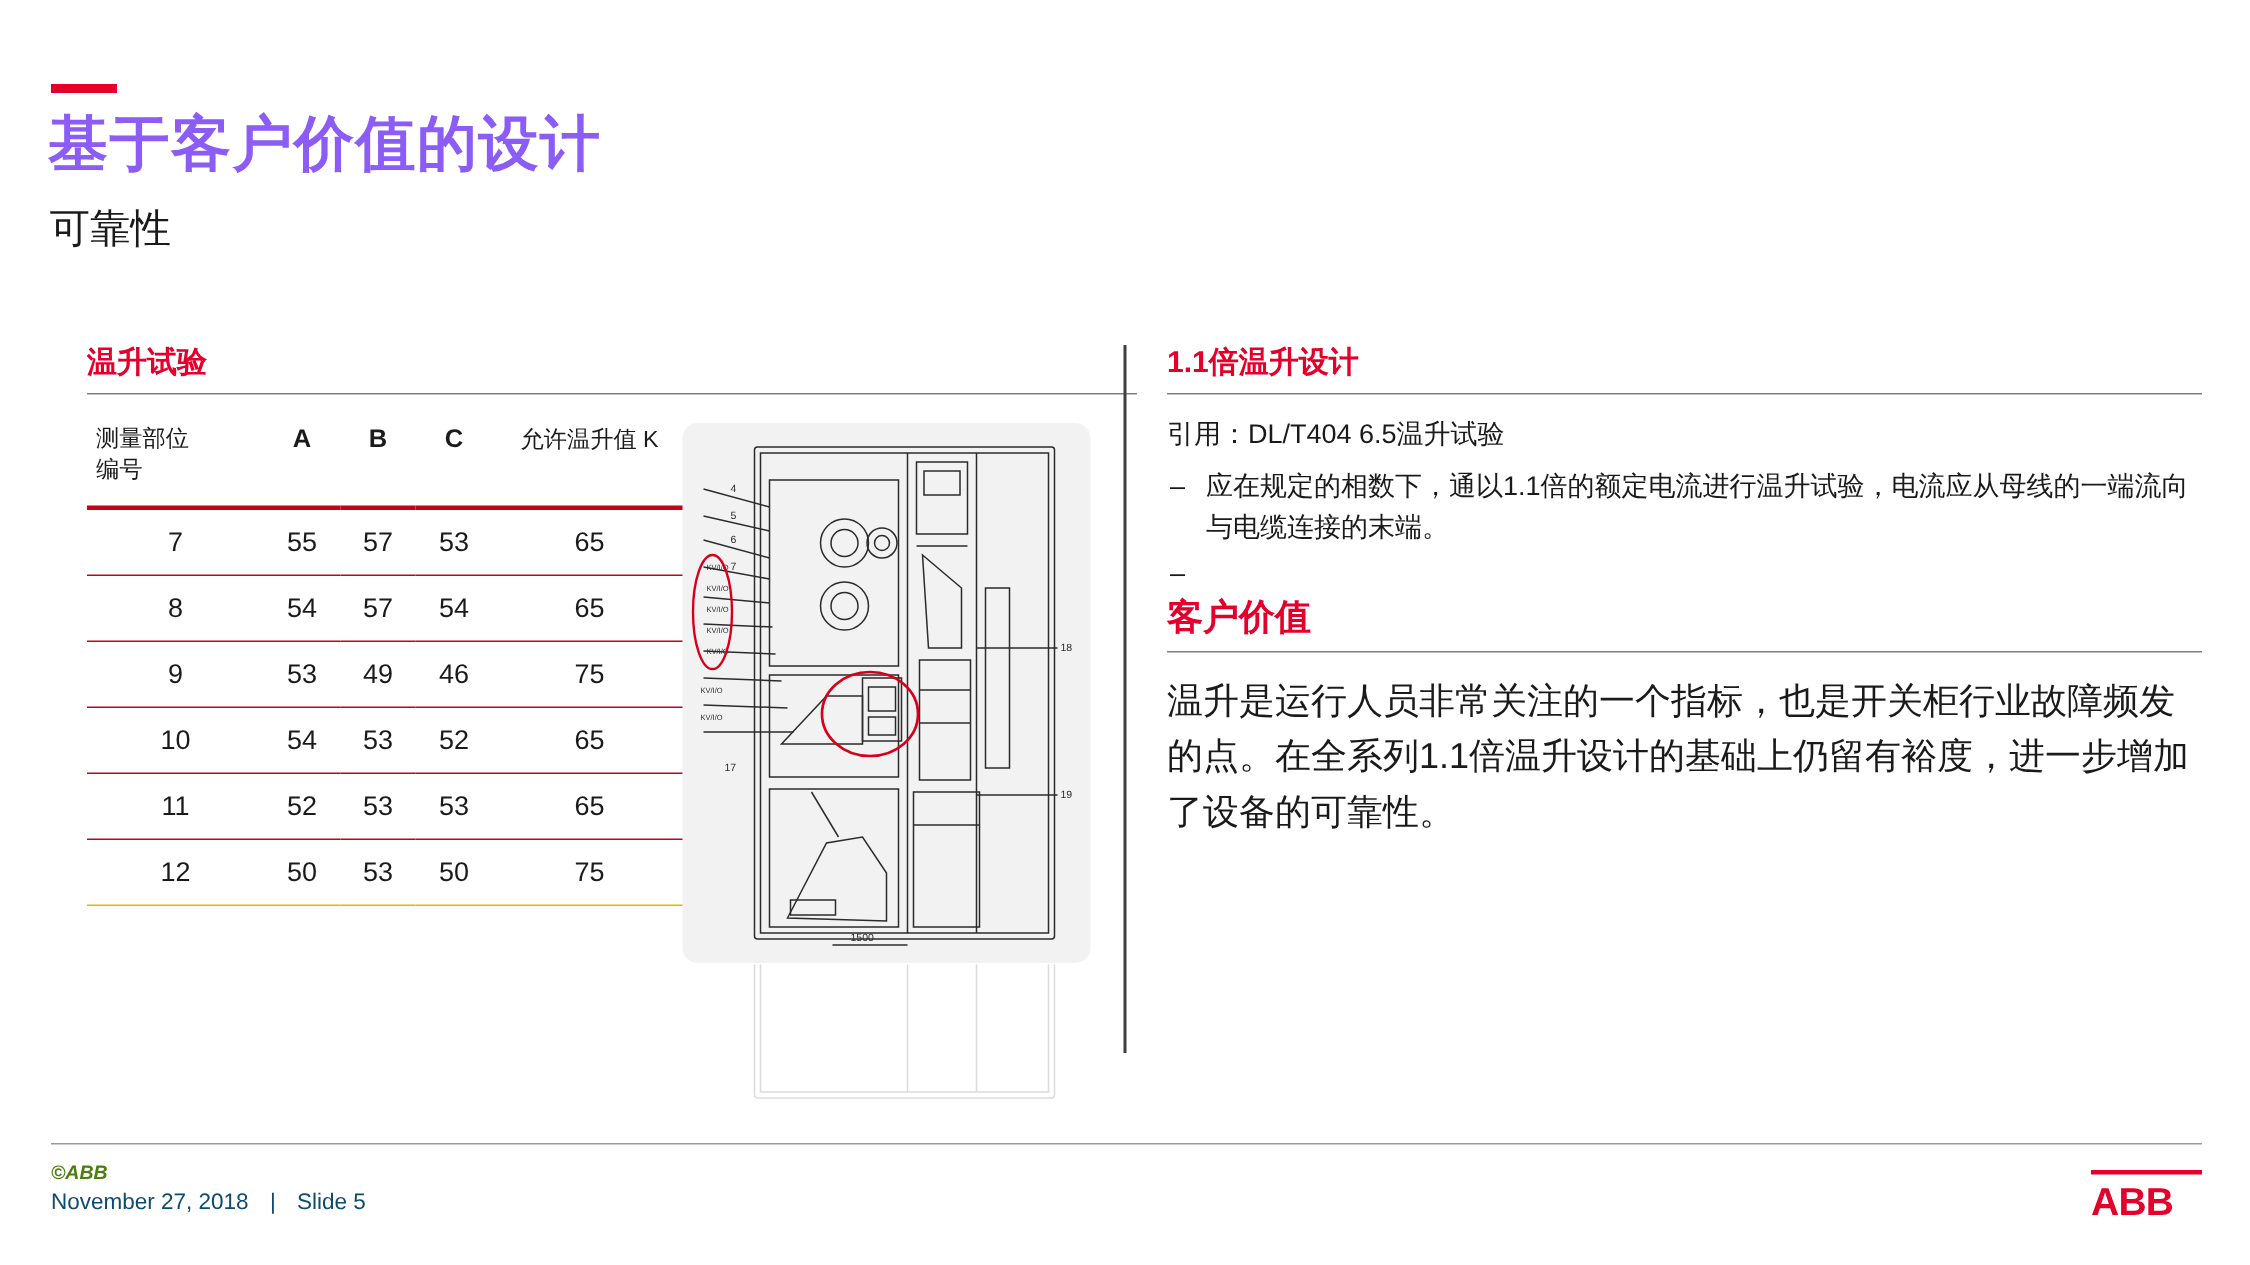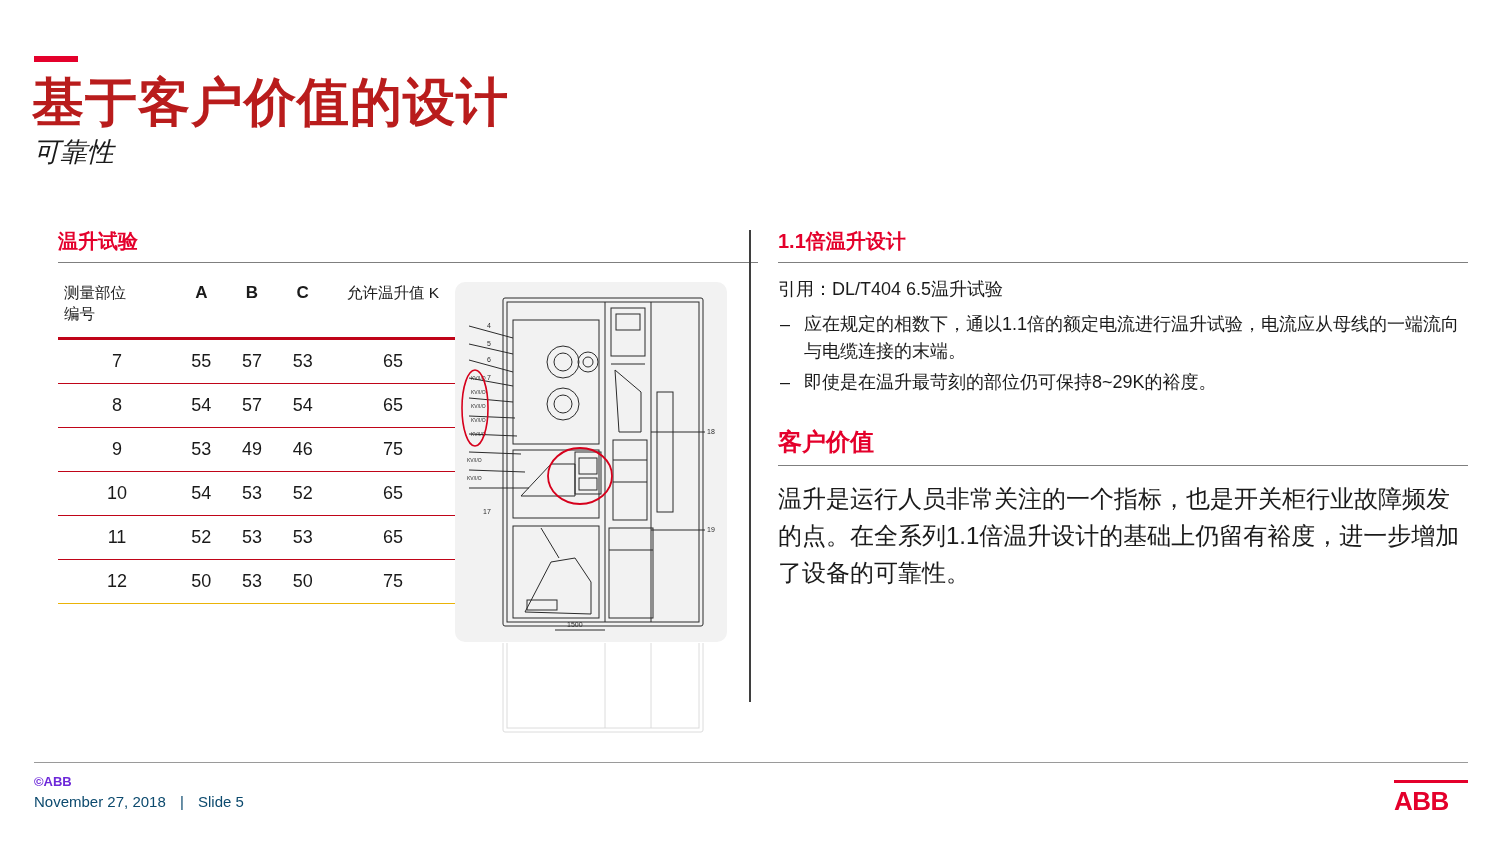--- a/index.html
+++ b/index.html
@@ -19,32 +19,31 @@
   
   .red-tick {
     position: absolute;
     left: 34px; top: 56px;
     width: 44px; height: 6px;
     background: #e4002b;
   }
   .title {
     position: absolute;
     left: 32px; top: 68px;
-    font-size: 52px;
+    font-size: 40px;
     font-weight: bold;
     letter-spacing: 1px;
-    color: #b91c1c;
+    color: #8b5cf6;
   }
   .subtitle {
     position: absolute;
     left: 33px; top: 134px;
     font-size: 27px;
     font-weight: normal;
     color: #1a1a1a;
-    font-style: italic;
   }
 
   
   .left-col { position: absolute; left: 34px; top: 228px; width: 700px; margin-left: 24px; }
   .section-head {
     font-size: 20px;
     font-weight: bold;
     color: #e4002b;
     padding-bottom: 7px;
   }
@@ -154,21 +153,22 @@
     position: absolute;
     left: 34px; top: 762px;
     width: 1434px;
     border-bottom: 1px solid #9a9a9a;
   }
   .copyright {
     position: absolute;
     left: 34px; top: 774px;
     font-size: 13px;
     font-weight: bold;
-    color: #6d28d9;
+    color: #4d7c0f;
+    font-style: italic;
   }
   .footer-line {
     position: absolute;
     left: 34px; top: 793px;
     font-size: 15px;
     color: #0c4a6e;
     text-align: right;
   }
   .footer-line .sep { margin: 0 10px; }
   .abb-logo {
@@ -363,21 +363,20 @@
 
     <div class="cite">引用：DL/T404 6.5温升试验</div>
 
     <ul class="dash-list">
       <li>
         <span class="dash">–</span>
         <span>应在规定的相数下，通以1.1倍的额定电流进行温升试验，电流应从母线的一端流向与电缆连接的末端。</span>
       </li>
       <li>
         <span class="dash">–</span>
-        <span>即使是在温升最苛刻的部位仍可保持8~29K的裕度。</span>
       </li>
     </ul>
 
     <div class="section-head2">客户价值</div>
     <div class="right-rule"></div>
     <div class="value-text">温升是运行人员非常关注的一个指标，也是开关柜行业故障频发的点。在全系列1.1倍温升设计的基础上仍留有裕度，进一步增加了设备的可靠性。</div>
   </div>
 
   <div class="footer-rule"></div>
   <div class="copyright">©ABB</div>

